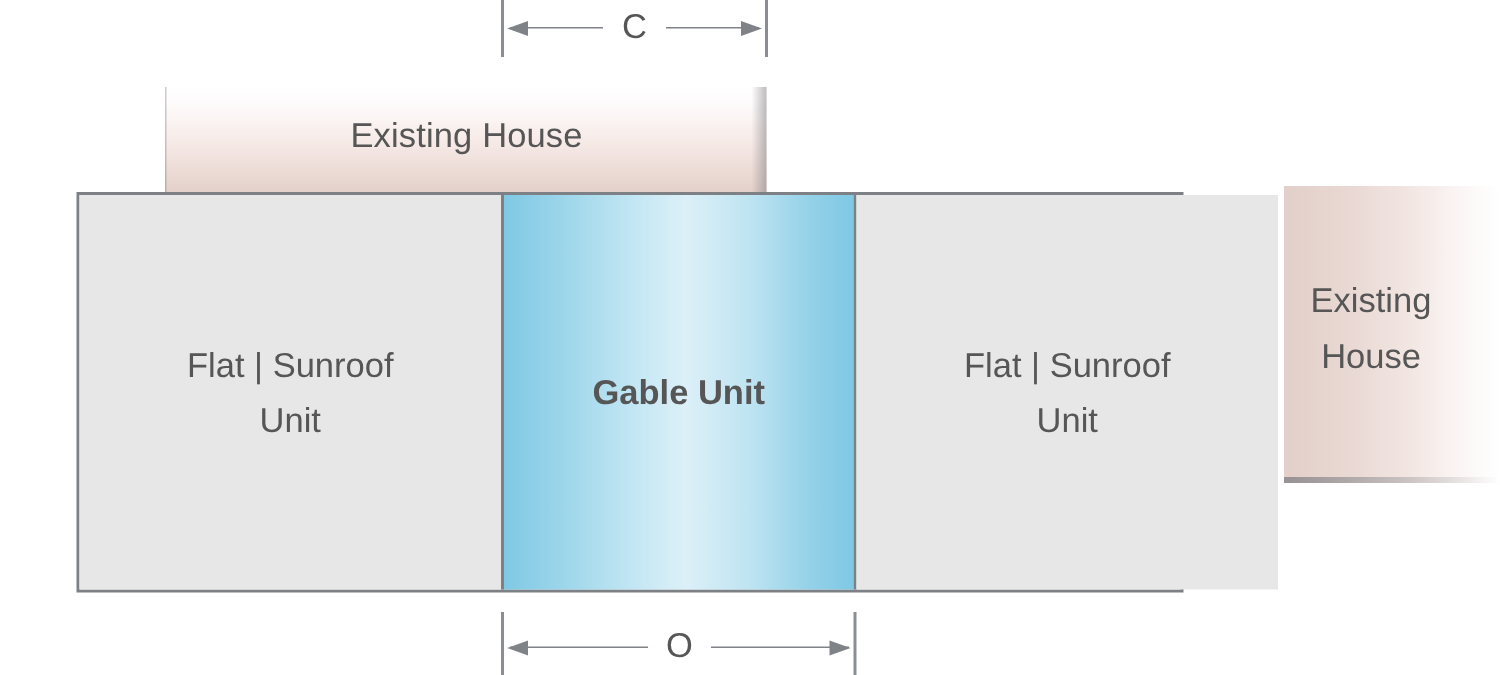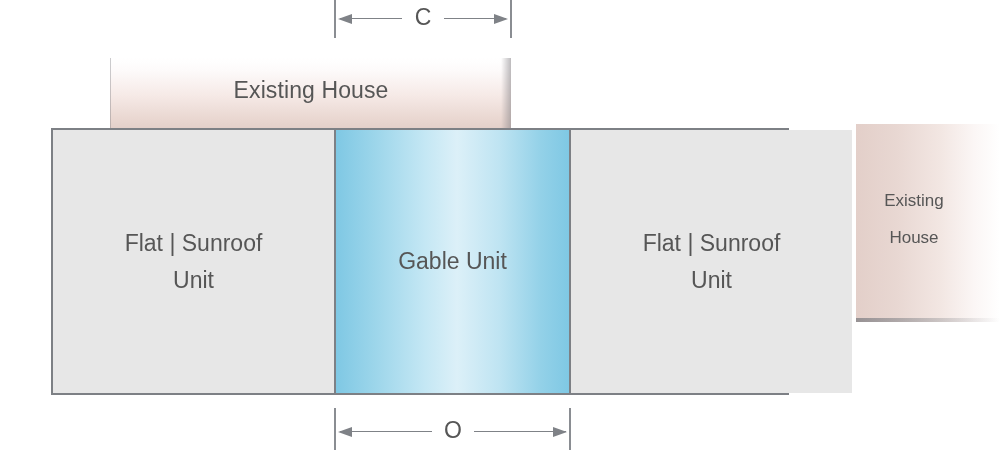--- a/index.html
+++ b/index.html
@@ -77,21 +77,21 @@
     bottom: 0;
     height: 4px;
     background: linear-gradient(to right, rgba(125,125,130,0.75) 0%, rgba(150,150,154,0.45) 55%, rgba(200,200,203,0) 100%);
   }
   .house-right-label {
     position: absolute;
     left: 0;
     width: 116px;
     top: 58px;
     text-align: center;
-    font-size: 17px;
+    font-size: 23px;
     line-height: 37px;
     color: #565656;
   }
 
   
   .assembly {
     position: absolute;
     left: 51px;
     top: 128px;
     width: 738px;
@@ -122,20 +122,21 @@
     background: linear-gradient(to right,
                 #7fc8e4 0%,
                 #9bd5ea 16%,
                 #c4e7f4 38%,
                 #dcf0f8 52%,
                 #bfe4f2 70%,
                 #93d1e8 88%,
                 #7fc8e4 100%);
     border-left: 2px solid #7d8085;
     border-right: 2px solid #7d8085;
+    font-weight: bold;
   }
 
   .unit-label {
     font-size: 23px;
     line-height: 37px;
     color: #565656;
     text-align: center;
     white-space: pre-line;
   }
 

